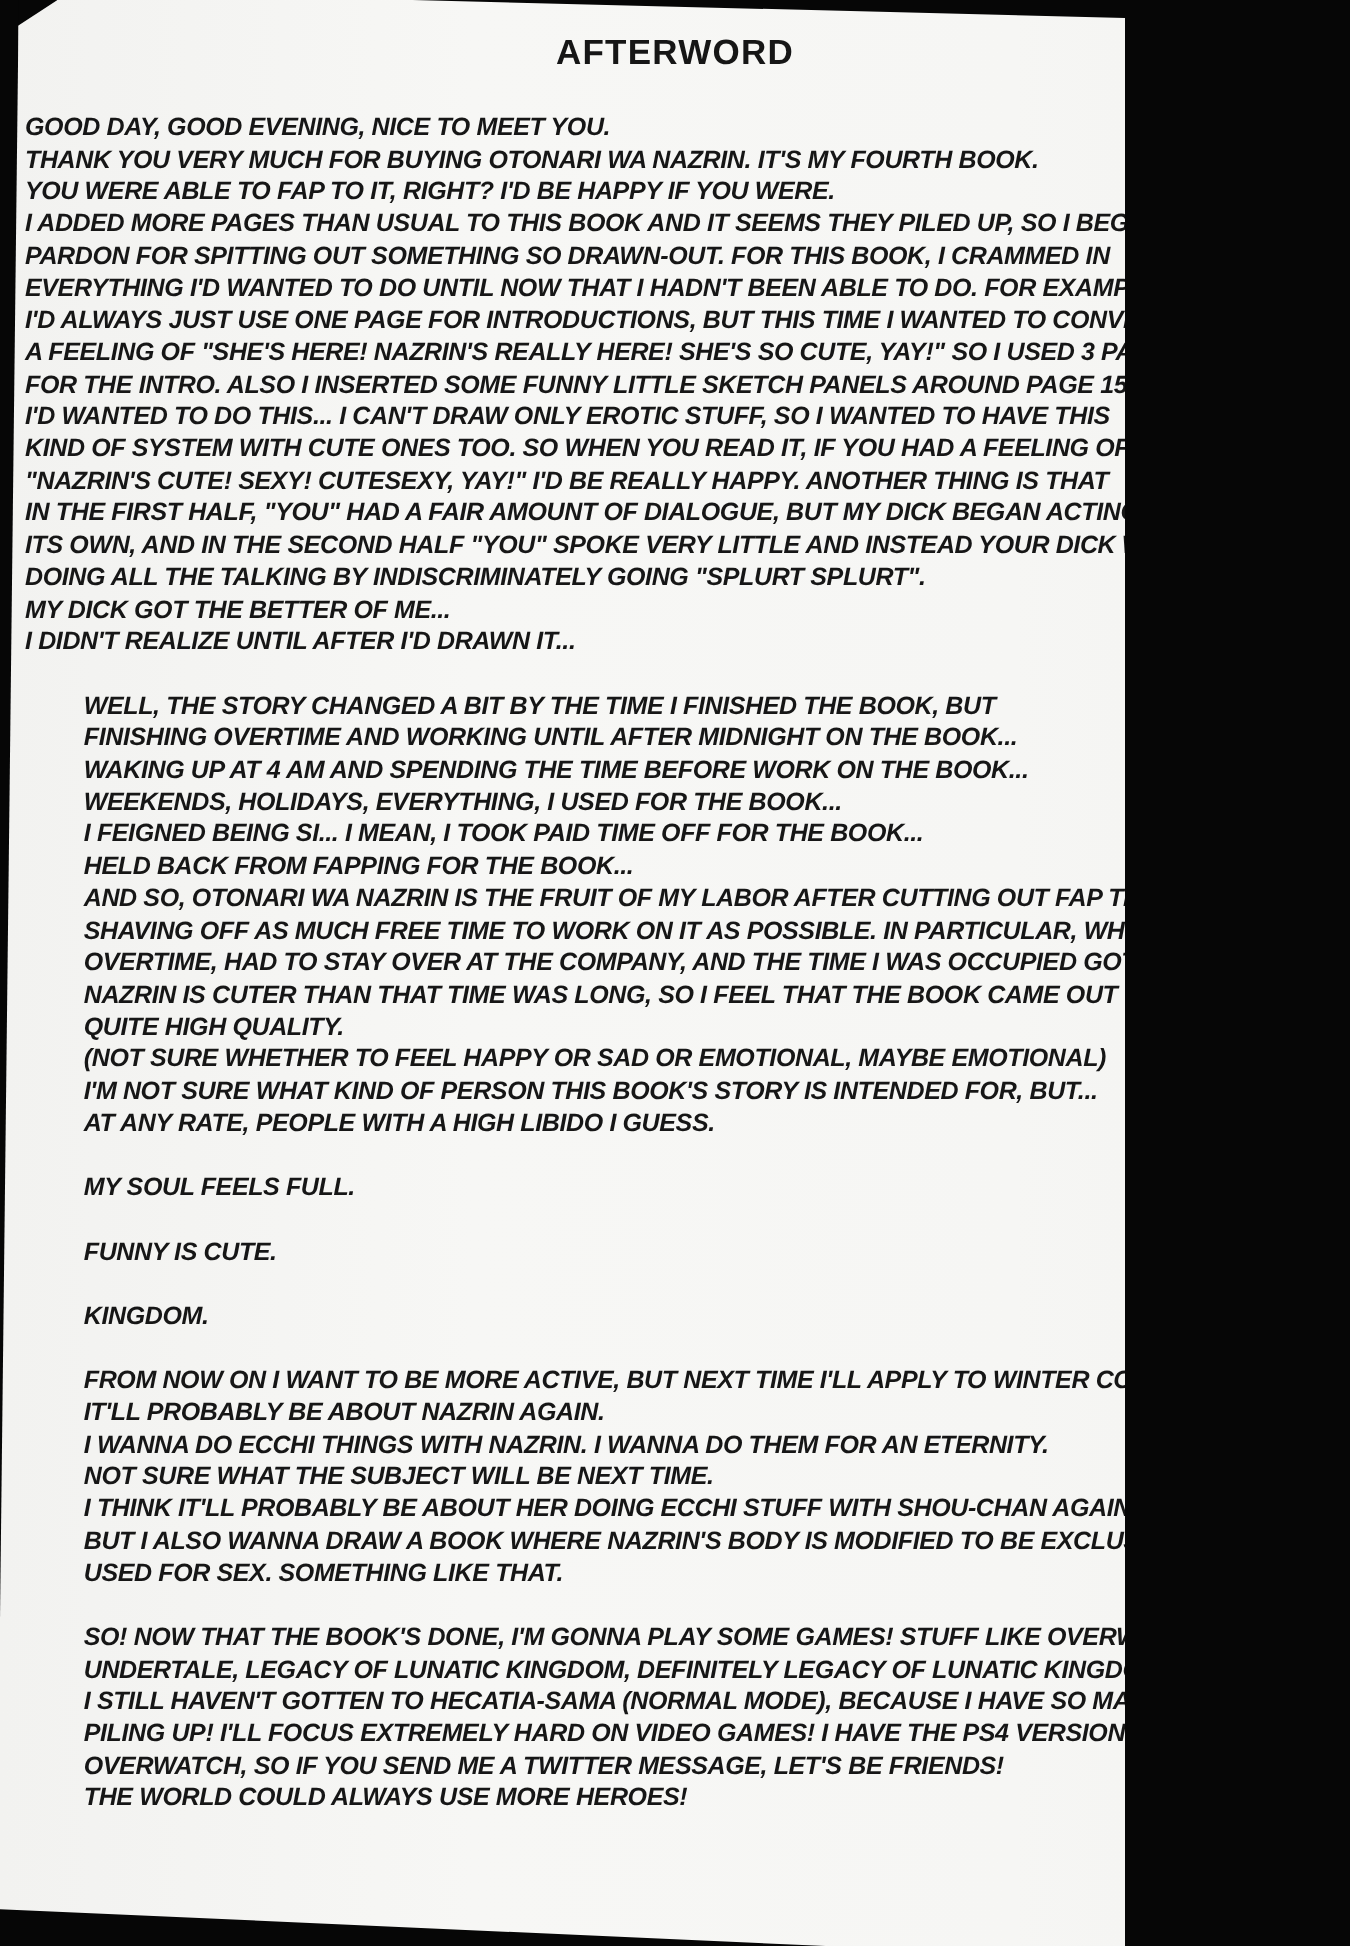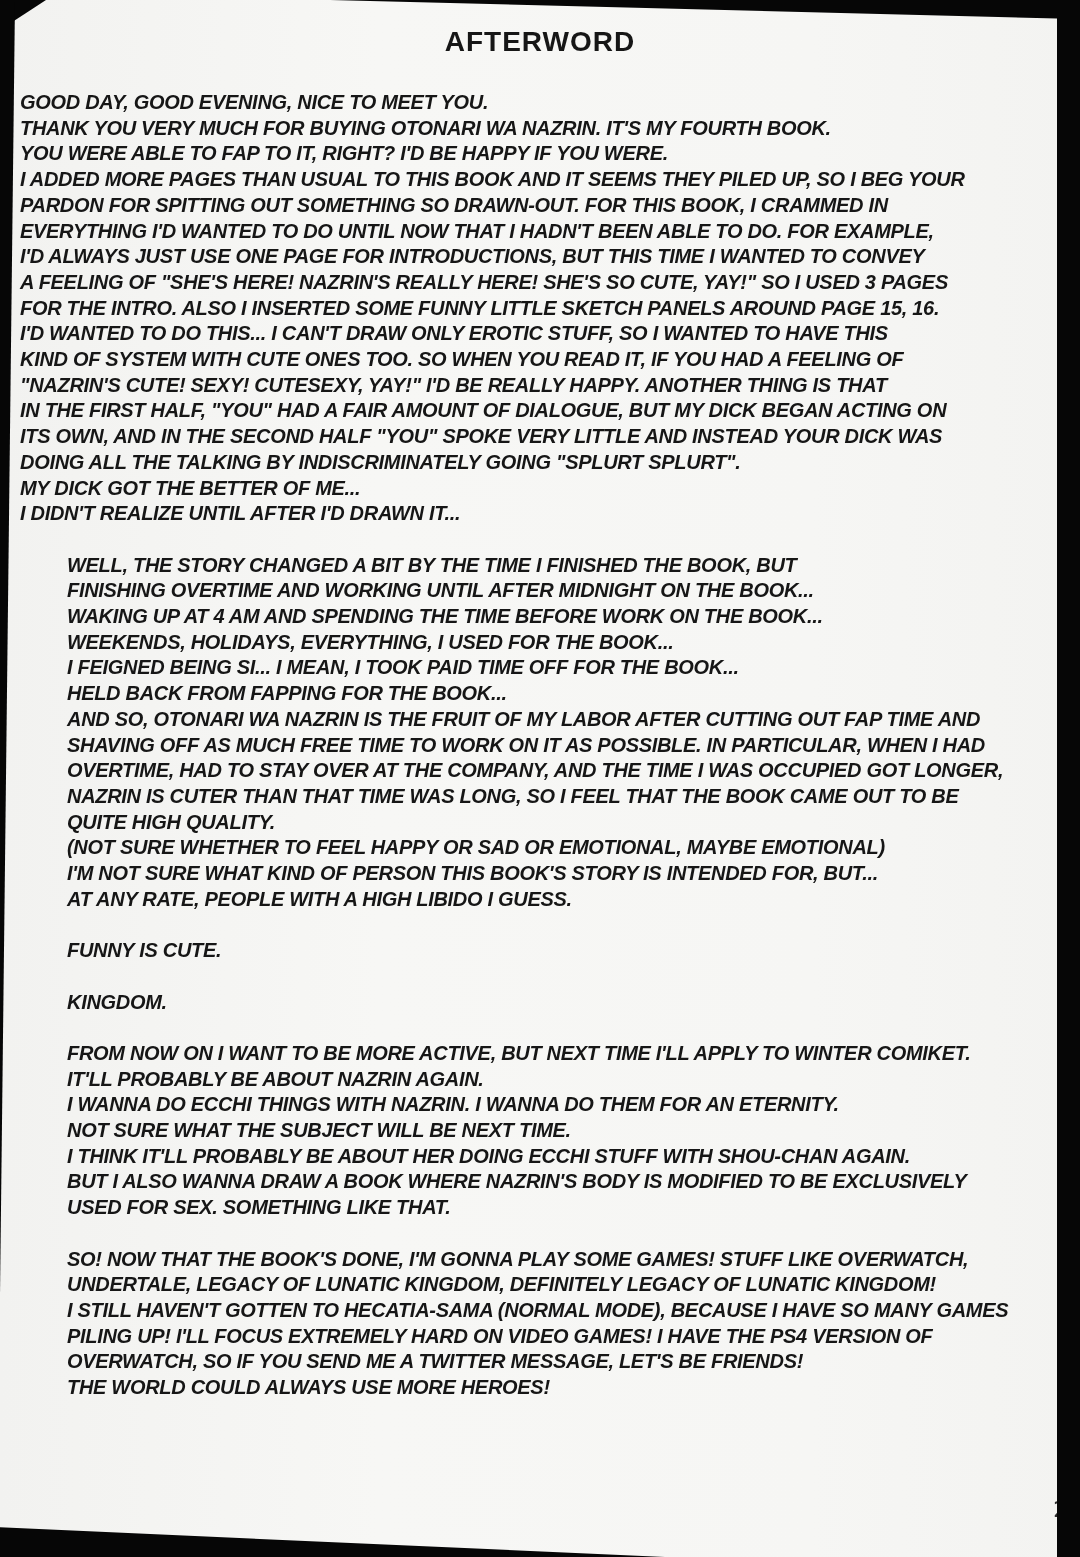--- a/index.html
+++ b/index.html
@@ -3,21 +3,21 @@
 <meta charset="utf-8">
 <style>
   html, body { margin: 0; padding: 0; }
   body {
     width: 1080px; height: 1557px;
     background: #060606;
     font-family: "Liberation Sans", sans-serif;
   }
   .scan {
     position: relative;
-    width: 1057px; height: 1557px;
+    width: 900px; height: 1557px;
     overflow: hidden;
     background: #060606;
   }
   .paper {
     position: absolute;
     left: 0; top: 0;
     width: 1080px; height: 1557px;
     background: linear-gradient(90deg, #f2f2f0 0%, #f7f7f5 35%, #f6f6f4 75%, #f3f3f1 100%);
   }
   .title {
@@ -114,20 +114,21 @@
 I FEIGNED BEING SI... I MEAN, I TOOK PAID TIME OFF FOR THE BOOK...
 HELD BACK FROM FAPPING FOR THE BOOK...
 AND SO, OTONARI WA NAZRIN IS THE FRUIT OF MY LABOR AFTER CUTTING OUT FAP TIME AND
 SHAVING OFF AS MUCH FREE TIME TO WORK ON IT AS POSSIBLE. IN PARTICULAR, WHEN I HAD
 OVERTIME, HAD TO STAY OVER AT THE COMPANY, AND THE TIME I WAS OCCUPIED GOT LONGER,
 NAZRIN IS CUTER THAN THAT TIME WAS LONG, SO I FEEL THAT THE BOOK CAME OUT TO BE
 QUITE HIGH QUALITY.
 (NOT SURE WHETHER TO FEEL HAPPY OR SAD OR EMOTIONAL, MAYBE EMOTIONAL)
 I'M NOT SURE WHAT KIND OF PERSON THIS BOOK'S STORY IS INTENDED FOR, BUT...
 AT ANY RATE, PEOPLE WITH A HIGH LIBIDO I GUESS.</div>
+      <div class="para">MY SOUL FEELS FULL.</div>
       <div class="para">FUNNY IS CUTE.</div>
       <div class="para">KINGDOM.</div>
       <div class="para">FROM NOW ON I WANT TO BE MORE ACTIVE, BUT NEXT TIME I'LL APPLY TO WINTER COMIKET.
 IT'LL PROBABLY BE ABOUT NAZRIN AGAIN.
 I WANNA DO ECCHI THINGS WITH NAZRIN. I WANNA DO THEM FOR AN ETERNITY.
 NOT SURE WHAT THE SUBJECT WILL BE NEXT TIME.
 I THINK IT'LL PROBABLY BE ABOUT HER DOING ECCHI STUFF WITH SHOU-CHAN AGAIN.
 BUT I ALSO WANNA DRAW A BOOK WHERE NAZRIN'S BODY IS MODIFIED TO BE EXCLUSIVELY
 USED FOR SEX. SOMETHING LIKE THAT.</div>
       <div class="para">SO! NOW THAT THE BOOK'S DONE, I'M GONNA PLAY SOME GAMES! STUFF LIKE OVERWATCH,

